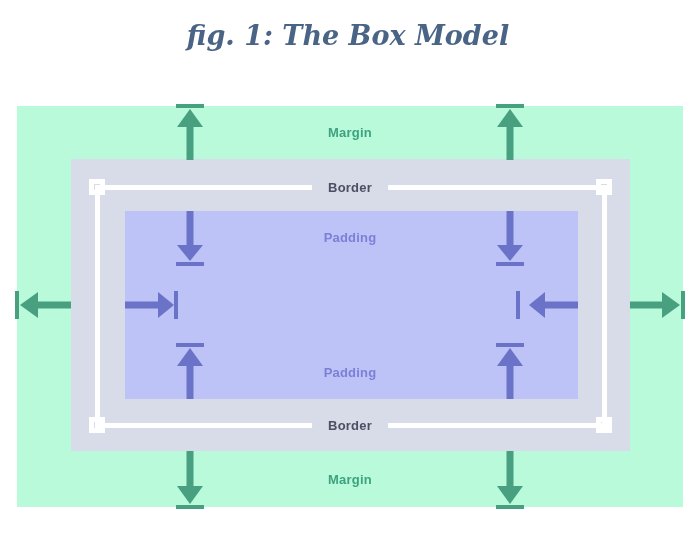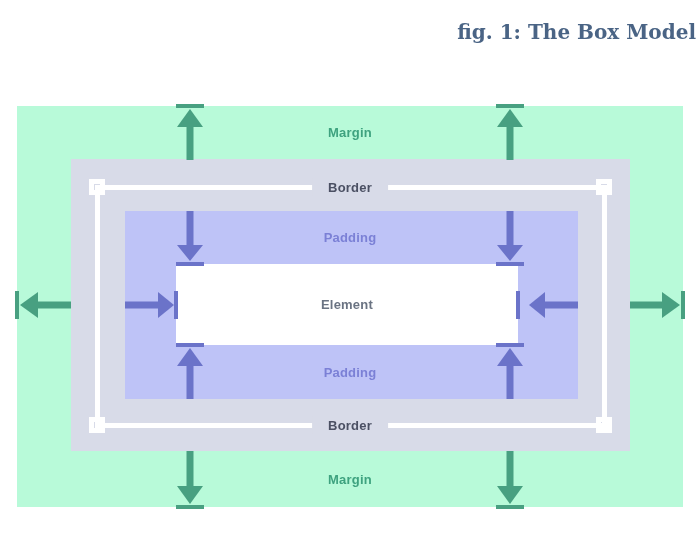--- a/index.html
+++ b/index.html
@@ -12,23 +12,23 @@
     --selection-outline:#ffffff;
     --padding-fill:#bec3f7;
     --padding-arrow:#6b73c9;
     --padding-label:#7b80d6;
     --element-fill:#ffffff;
     --element-label:#6a7382;
   }
   html,body{margin:0;padding:0;background:#ffffff;}
   .page{position:relative;width:696px;height:538px;overflow:hidden;background:#ffffff;
         font-family:"Liberation Sans", sans-serif;}
-  .caption{position:absolute;left:0;top:20px;width:100%;text-align:right;
+  .caption{position:absolute;left:0;top:20px;width:100%;text-align:center;
            font-family:"DejaVu Serif","Liberation Serif",serif;
-           font-weight:700;font-size:20px;color:var(--title);}
+           font-style:italic;font-weight:700;font-size:27px;color:var(--title);}
   .box{position:absolute;}
   .margin-box{left:17px;top:106px;width:666px;height:401px;background:var(--margin-fill);}
   .border-box{left:71px;top:159px;width:559px;height:292px;background:var(--border-fill);}
   .padding-box{left:125px;top:211px;width:453px;height:188px;background:var(--padding-fill);}
   .element-box{left:176px;top:264px;width:342px;height:81px;background:var(--element-fill);
                display:flex;align-items:center;justify-content:center;z-index:3;}
   .sel-outline{position:absolute;left:94.5px;top:184.5px;width:512px;height:243px;
                box-sizing:border-box;border:5px solid var(--selection-outline);z-index:2;}
   .handle{position:absolute;width:16px;height:16px;box-sizing:border-box;
           border:5px solid var(--selection-outline);z-index:4;}
@@ -59,23 +59,20 @@
 
   <div class="box margin-box"></div>
   <div class="box border-box"></div>
   <div class="sel-outline"></div>
   <div class="handle h-tl"></div>
   <div class="handle h-tr"></div>
   <div class="handle h-bl"></div>
   <div class="handle h-br"></div>
   <div class="box padding-box"></div>
 
-  <div class="box element-box">
-    <span class="lbl lbl-element">Element</span>
-  </div>
 
   <svg class="arrows" width="696" height="538" viewBox="0 0 696 538">
 
     <g class="g">
       <line class="shaft" x1="190" y1="160" x2="190" y2="127"></line>
       <polygon class="head" points="177,127 203,127 190,109"></polygon>
       <line class="bar" x1="176" y1="106" x2="204" y2="106"></line>
     </g>
     <g class="g">
       <line class="shaft" x1="510" y1="160" x2="510" y2="127"></line>

